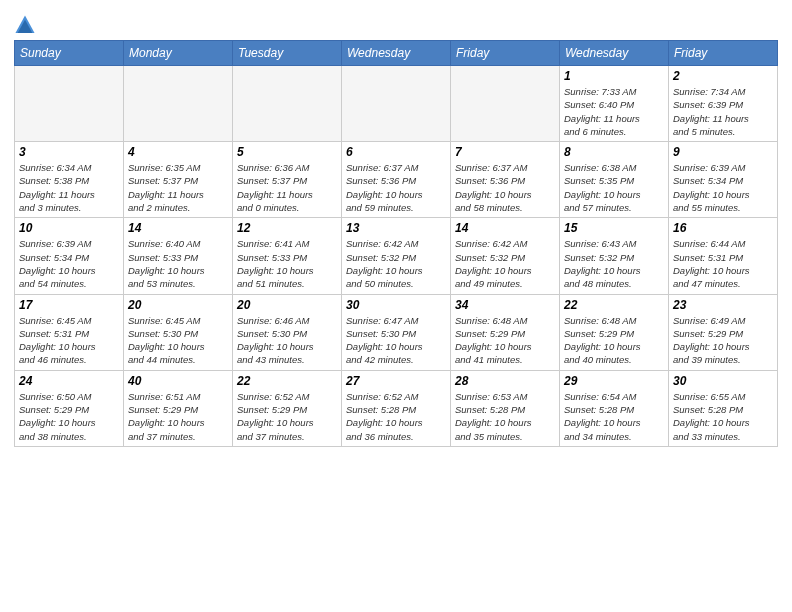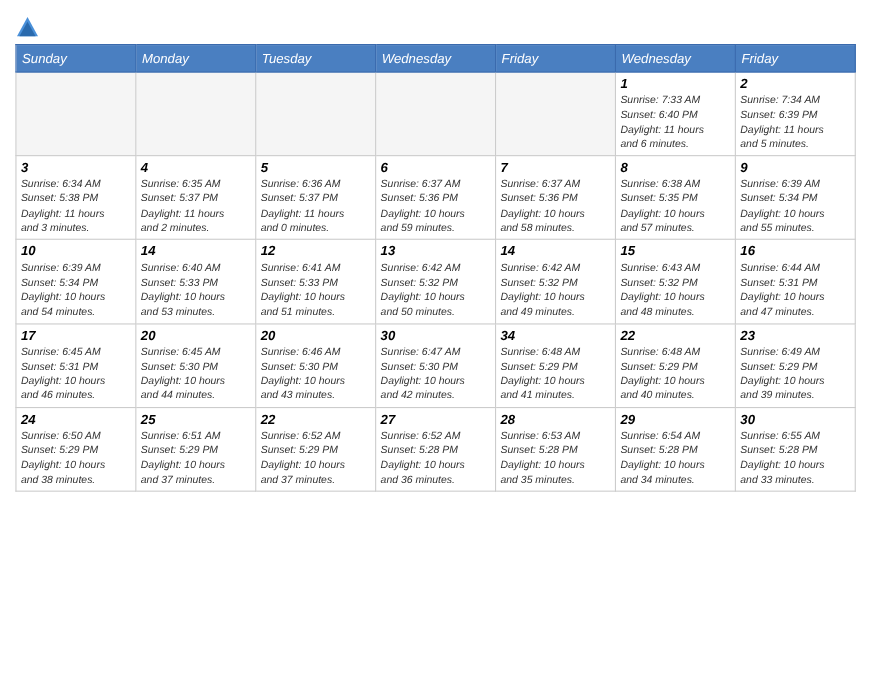--- a/index.html
+++ b/index.html
@@ -238,21 +238,21 @@
             <span class="day-num">23</span>
             <div class="day-info">Sunrise: 6:49 AM<br>Sunset: 5:29 PM<br>Daylight: 10 hours<br>and 39 minutes.</div>
           </td>
         </tr>
         <tr class="week-row">
           <td>
             <span class="day-num">24</span>
             <div class="day-info">Sunrise: 6:50 AM<br>Sunset: 5:29 PM<br>Daylight: 10 hours<br>and 38 minutes.</div>
           </td>
           <td>
-            <span class="day-num">25</span>
+            <span class="day-num">40</span>
             <div class="day-info">Sunrise: 6:51 AM<br>Sunset: 5:29 PM<br>Daylight: 10 hours<br>and 37 minutes.</div>
           </td>
           <td>
             <span class="day-num">22</span>
             <div class="day-info">Sunrise: 6:52 AM<br>Sunset: 5:29 PM<br>Daylight: 10 hours<br>and 37 minutes.</div>
           </td>
           <td>
             <span class="day-num">27</span>
             <div class="day-info">Sunrise: 6:52 AM<br>Sunset: 5:28 PM<br>Daylight: 10 hours<br>and 36 minutes.</div>
           </td>

